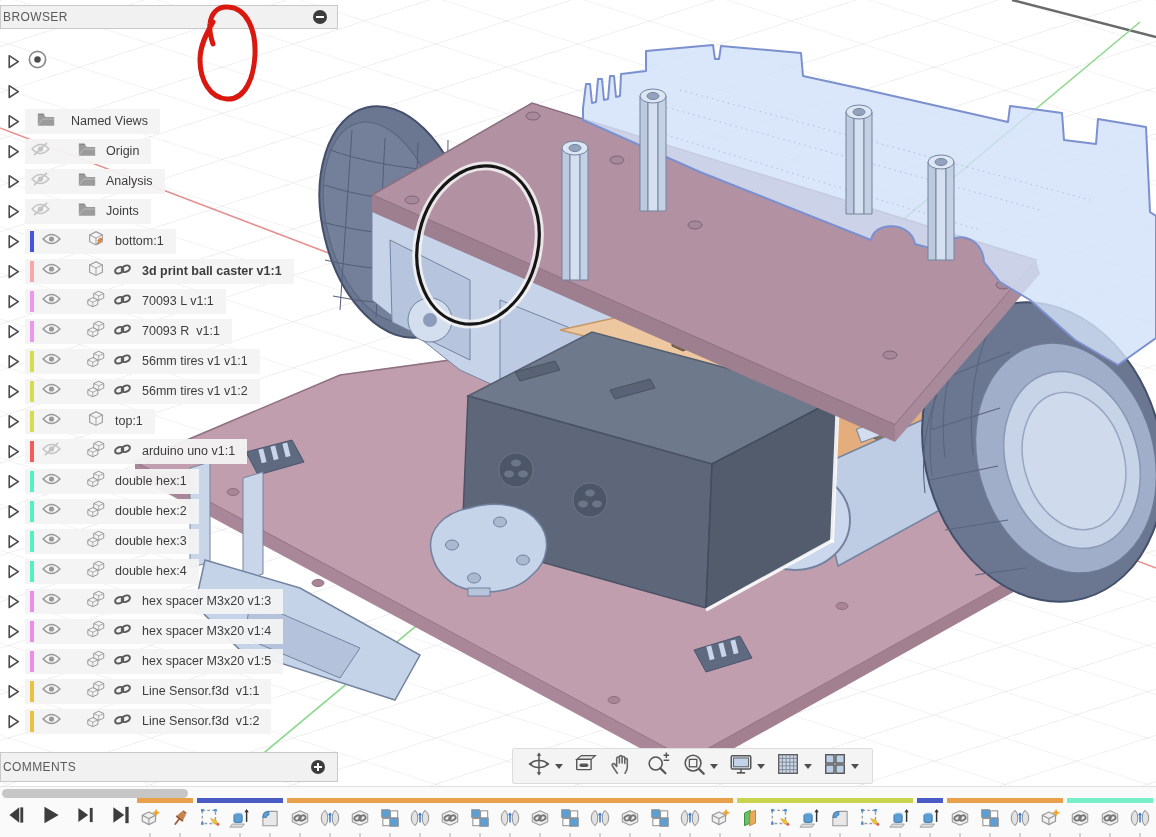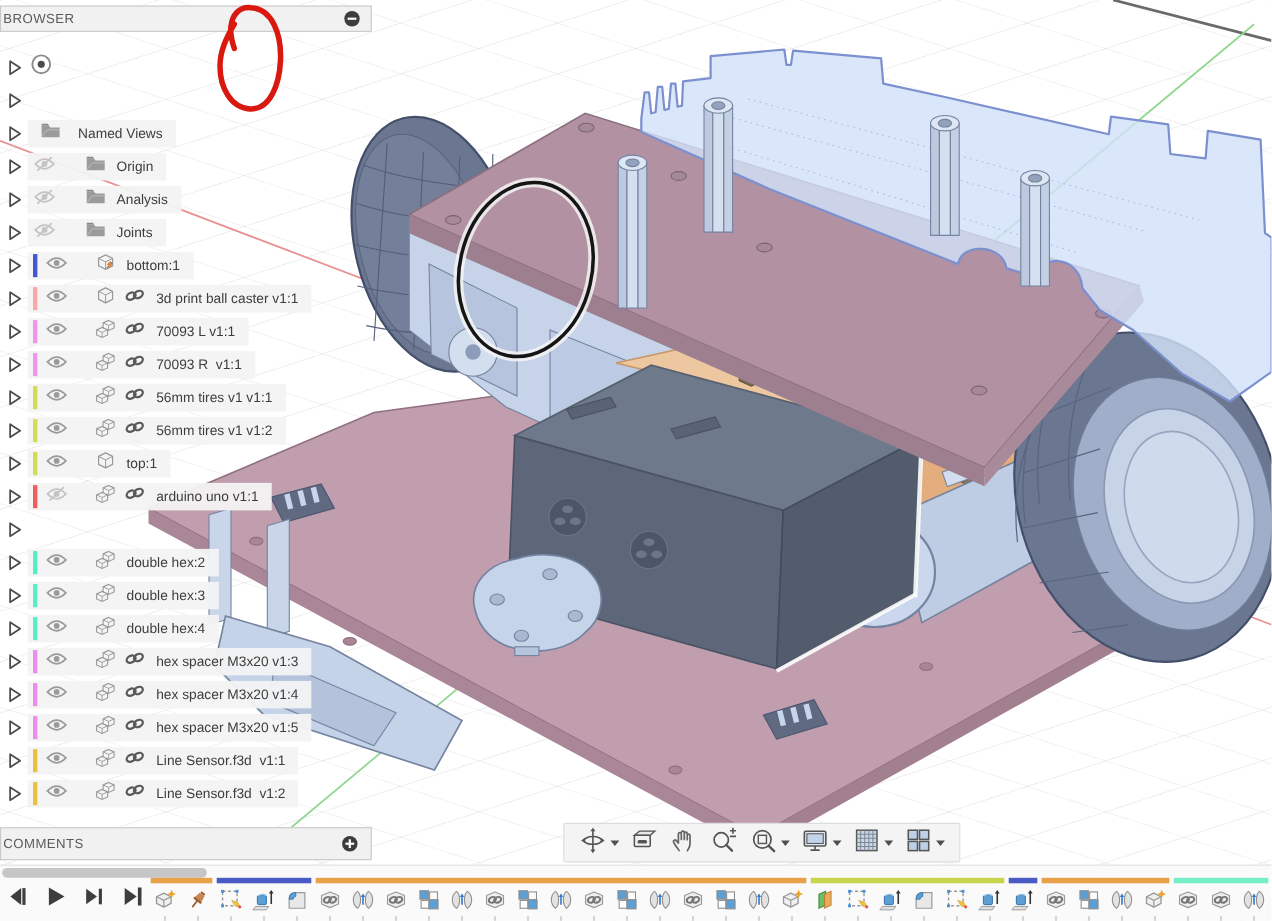--- a/index.html
+++ b/index.html
@@ -379,21 +379,21 @@
             <path d="M4 6.5 L11 10 18 6.5 M11 10 V17.5" fill="none" stroke="#999" stroke-width="1"></path>
             <g transform="rotate(35 14.5 13.5)">
               <rect x="13" y="9.5" width="3" height="1.6" fill="#c06a2a"></rect>
               <path d="M12.6 11 h3.8 l0.5 3 h-4.8 Z" fill="#d8843c"></path>
               <path d="M14.5 14 v3.2" stroke="#c06a2a" stroke-width="1.3"></path>
             </g>
           </svg></span>
         <span class="blabel">bottom:1</span>
       </div>
     </div>
-    <div class="brow" style="top: 258px;">
+    <div class="brow" style="top: 258px; font-weight: bold;">
       <span class="exp bicon"><svg viewBox="0 0 14 16">
           <path d="M3 2.5 L11.5 8 3 13.5 Z" fill="#fcfcfc" stroke="#4c4c4c" stroke-width="1.5" stroke-linejoin="round"></path>
         </svg></span>
       <div class="brow-bg">
         <span class="swatch" style="background: rgb(248, 168, 168);"></span>
         <span class="bicon"><svg viewBox="0 0 22 15" width="21" height="14">
             <path d="M2 7.5 Q11 -2 20 7.5 Q11 17 2 7.5 Z" fill="none" stroke="#9a9a9a" stroke-width="1.7"></path>
             <circle cx="11" cy="7.5" r="2.8" fill="#9a9a9a"></circle>
           </svg></span>
         <span class="sp" style="width: 24px;"></span>
@@ -572,20 +572,37 @@
               <ellipse cx="14.5" cy="7.2" rx="4.6" ry="3.2" transform="rotate(-28 14.5 7.2)"></ellipse>
             </g>
           </svg></span>
         <span class="blabel">arduino uno v1:1</span>
       </div>
     </div>
     <div class="brow" style="top: 468px;">
       <span class="exp bicon"><svg viewBox="0 0 14 16">
           <path d="M3 2.5 L11.5 8 3 13.5 Z" fill="#fcfcfc" stroke="#4c4c4c" stroke-width="1.5" stroke-linejoin="round"></path>
         </svg></span>
+      <div class="brow-bg">
+        <span class="swatch" style="background: rgb(82, 240, 195);"></span>
+        <span class="bicon"><svg viewBox="0 0 22 15" width="21" height="14">
+            <path d="M2 7.5 Q11 -2 20 7.5 Q11 17 2 7.5 Z" fill="none" stroke="#9a9a9a" stroke-width="1.7"></path>
+            <circle cx="11" cy="7.5" r="2.8" fill="#9a9a9a"></circle>
+          </svg></span>
+        <span class="sp" style="width: 24px;"></span>
+        <span class="bicon"><svg viewBox="0 0 22 22" width="20" height="20">
+            <g stroke="#999" fill="#f4f4f4">
+              <path d="M14 2.5 L19.5 5 19.5 10 14 12.5 8.5 10 8.5 5 Z" stroke-width="1.1"></path>
+              <path d="M8.5 5 L14 7.5 19.5 5 M14 7.5 V12.5" fill="none" stroke-width="0.9"></path>
+              <path d="M7.5 9.5 L13 12 13 17 7.5 19.5 2 17 2 12 Z" stroke-width="1.1"></path>
+              <path d="M2 12 L7.5 14.5 13 12 M7.5 14.5 V19.5" fill="none" stroke-width="0.9"></path>
+            </g>
+          </svg></span>
+        <span class="blabel">double hex:1</span>
+      </div>
     </div>
     <div class="brow" style="top: 498px;">
       <span class="exp bicon"><svg viewBox="0 0 14 16">
           <path d="M3 2.5 L11.5 8 3 13.5 Z" fill="#fcfcfc" stroke="#4c4c4c" stroke-width="1.5" stroke-linejoin="round"></path>
         </svg></span>
       <div class="brow-bg">
         <span class="swatch" style="background: rgb(82, 240, 195);"></span>
         <span class="bicon"><svg viewBox="0 0 22 15" width="21" height="14">
             <path d="M2 7.5 Q11 -2 20 7.5 Q11 17 2 7.5 Z" fill="none" stroke="#9a9a9a" stroke-width="1.7"></path>
             <circle cx="11" cy="7.5" r="2.8" fill="#9a9a9a"></circle>

